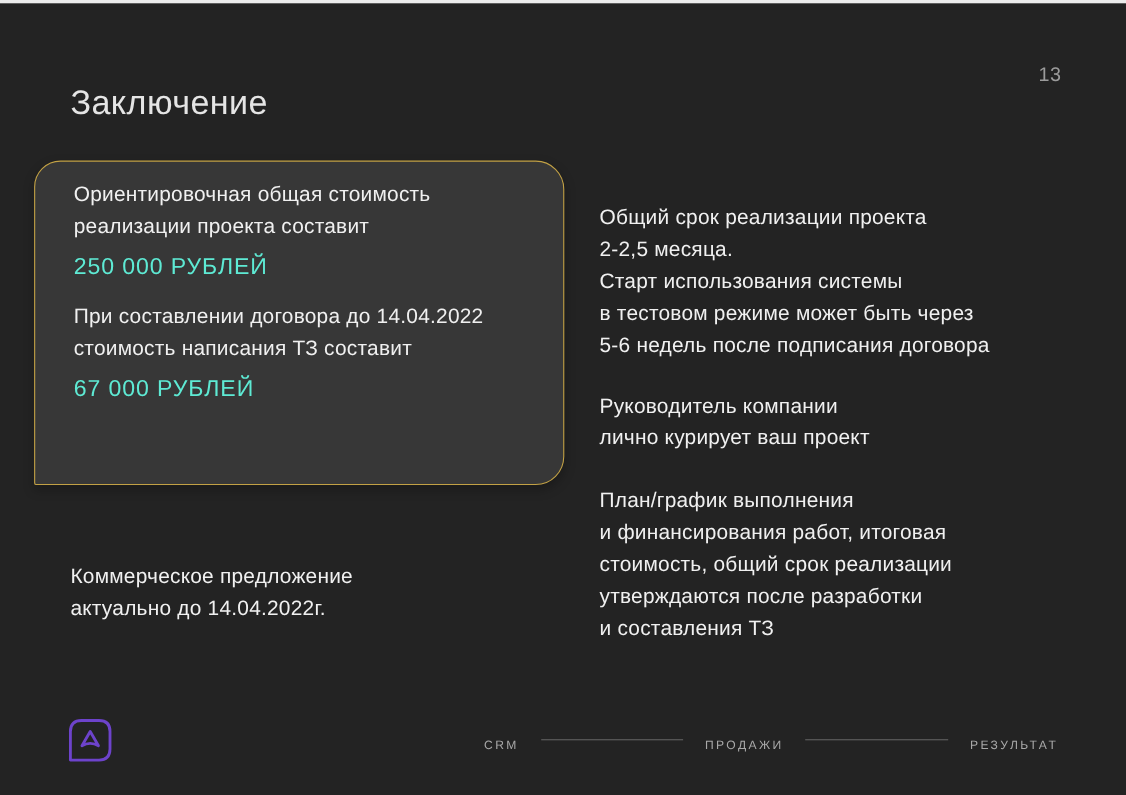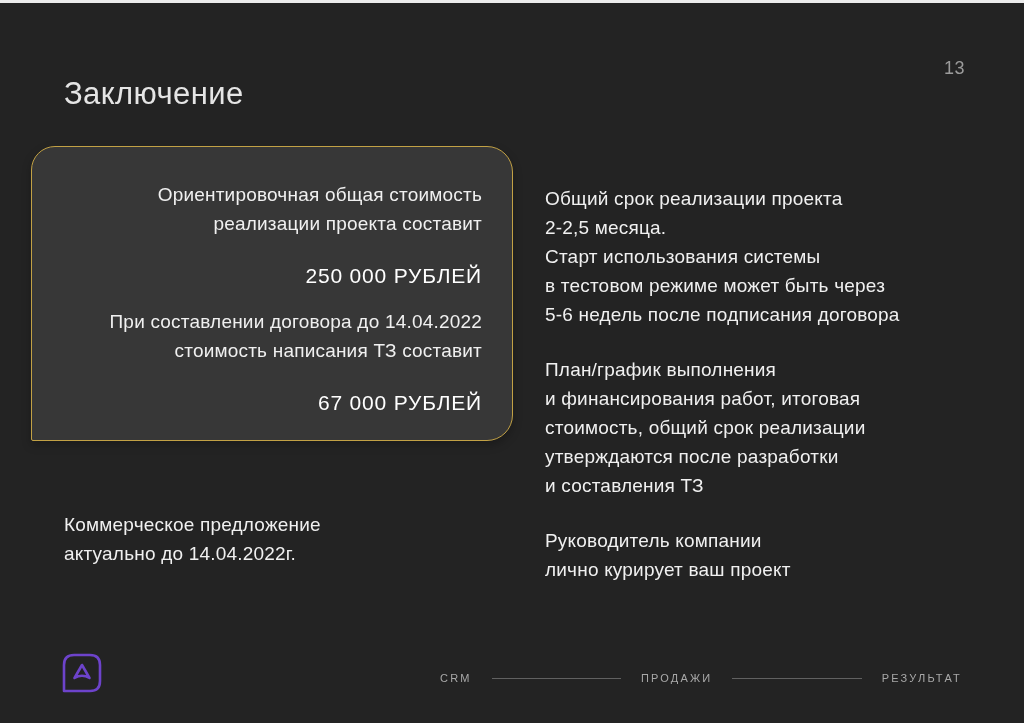--- a/index.html
+++ b/index.html
@@ -37,37 +37,36 @@
   .price-card {
     position: absolute;
     left: 31px;
     top: 143px;
     width: 482px;
     height: 295px;
     box-sizing: border-box;
     background: #373737;
     border: 1.5px solid #c2a145;
     border-radius: 24px 26px 26px 2px;
-    padding: 33px 30px 0 35px;
+    padding: 16px 30px 0 35px;
     box-shadow: 0 4px 10px rgba(0,0,0,0.25);
-    text-align: right;
   }
   .body-text {
     font-size: 19px;
     line-height: 29px;
     color: #f0f0f0;
     white-space: pre-line;
     letter-spacing: 0.2px;
   }
   .price-text {
     font-size: 21px;
     line-height: 28px;
-    color: #ffffff;
+    color: #5eead4;
     letter-spacing: 0.8px;
-    margin-top: 24px;
+    margin-top: 8px;
   }
   .card-paragraph-2 { margin-top: 17px; }
   .validity-note {
     position: absolute;
     left: 64px;
     top: 507px;
   }
   .right-column {
     position: absolute;
     left: 545px;
@@ -82,21 +81,20 @@
     top: 648px;
     width: 44px;
     height: 44px;
   }
   .footer-nav {
     position: absolute;
     left: 440px;
     right: 62px;
     top: 669px;
     display: flex;
-    align-items: center;
     gap: 20px;
   }
   .footer-label {
     font-size: 11px;
     letter-spacing: 2.2px;
     color: #a8a8a8;
     white-space: nowrap;
   }
   .footer-line {
     flex: 1;
@@ -124,27 +122,27 @@
 
   <div class="body-text validity-note">Коммерческое предложение
 актуально до 14.04.2022г.</div>
 
   <div class="right-column">
     <div class="body-text right-block">Общий срок реализации проекта
 2-2,5 месяца.
 Старт использования системы
 в тестовом режиме может быть через
 5-6 недель после подписания договора</div>
+    <div class="body-text right-block management">Руководитель компании
+лично курирует ваш проект</div>
     <div class="body-text right-block">План/график выполнения
 и финансирования работ, итоговая
 стоимость, общий срок реализации
 утверждаются после разработки
 и составления ТЗ</div>
-    <div class="body-text right-block management">Руководитель компании
-лично курирует ваш проект</div>
   </div>
 
   <div class="footer-logo">
     <svg width="44" height="44" viewBox="0 0 44 44" fill="none">
       <path d="M14 4 H30 Q40 4 40 14 V30 Q40 40 30 40 H8 Q4 40 4 40 V14 Q4 4 14 4 Z" stroke="#6d43cb" stroke-width="2.6" fill="none" stroke-linejoin="round"></path>
       <path d="M22 14 L29.5 27 Q22 22.5 14.5 27 Z" stroke="#6d43cb" stroke-width="2.6" fill="none" stroke-linejoin="round"></path>
     </svg>
   </div>
 
   <div class="footer-nav">

